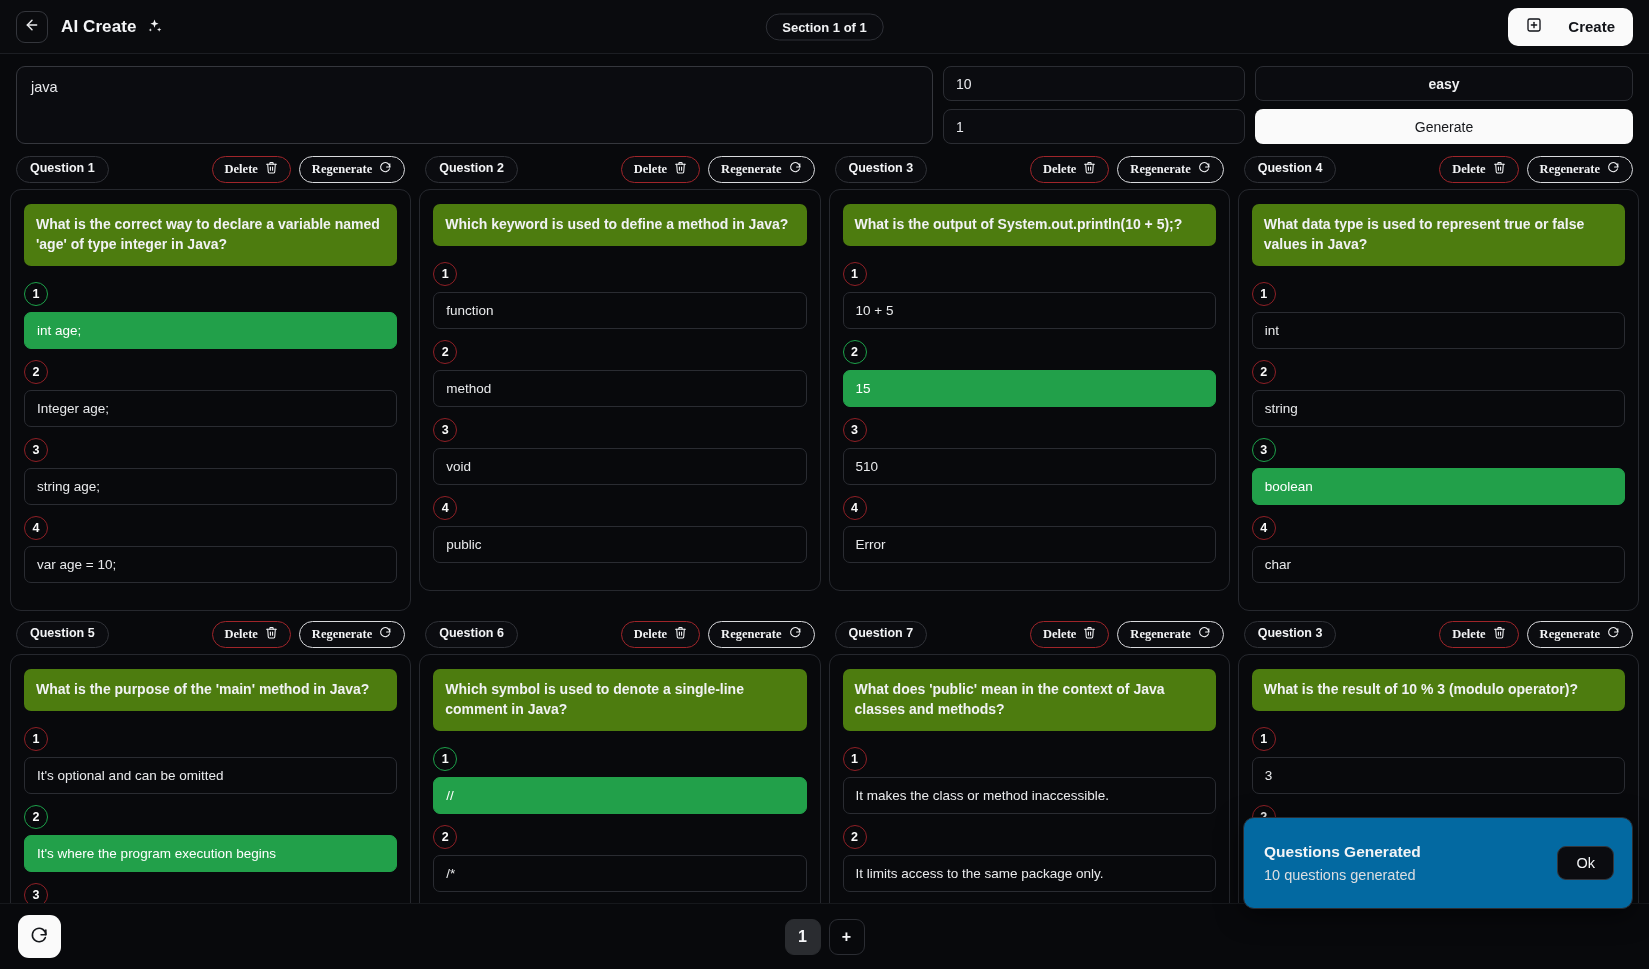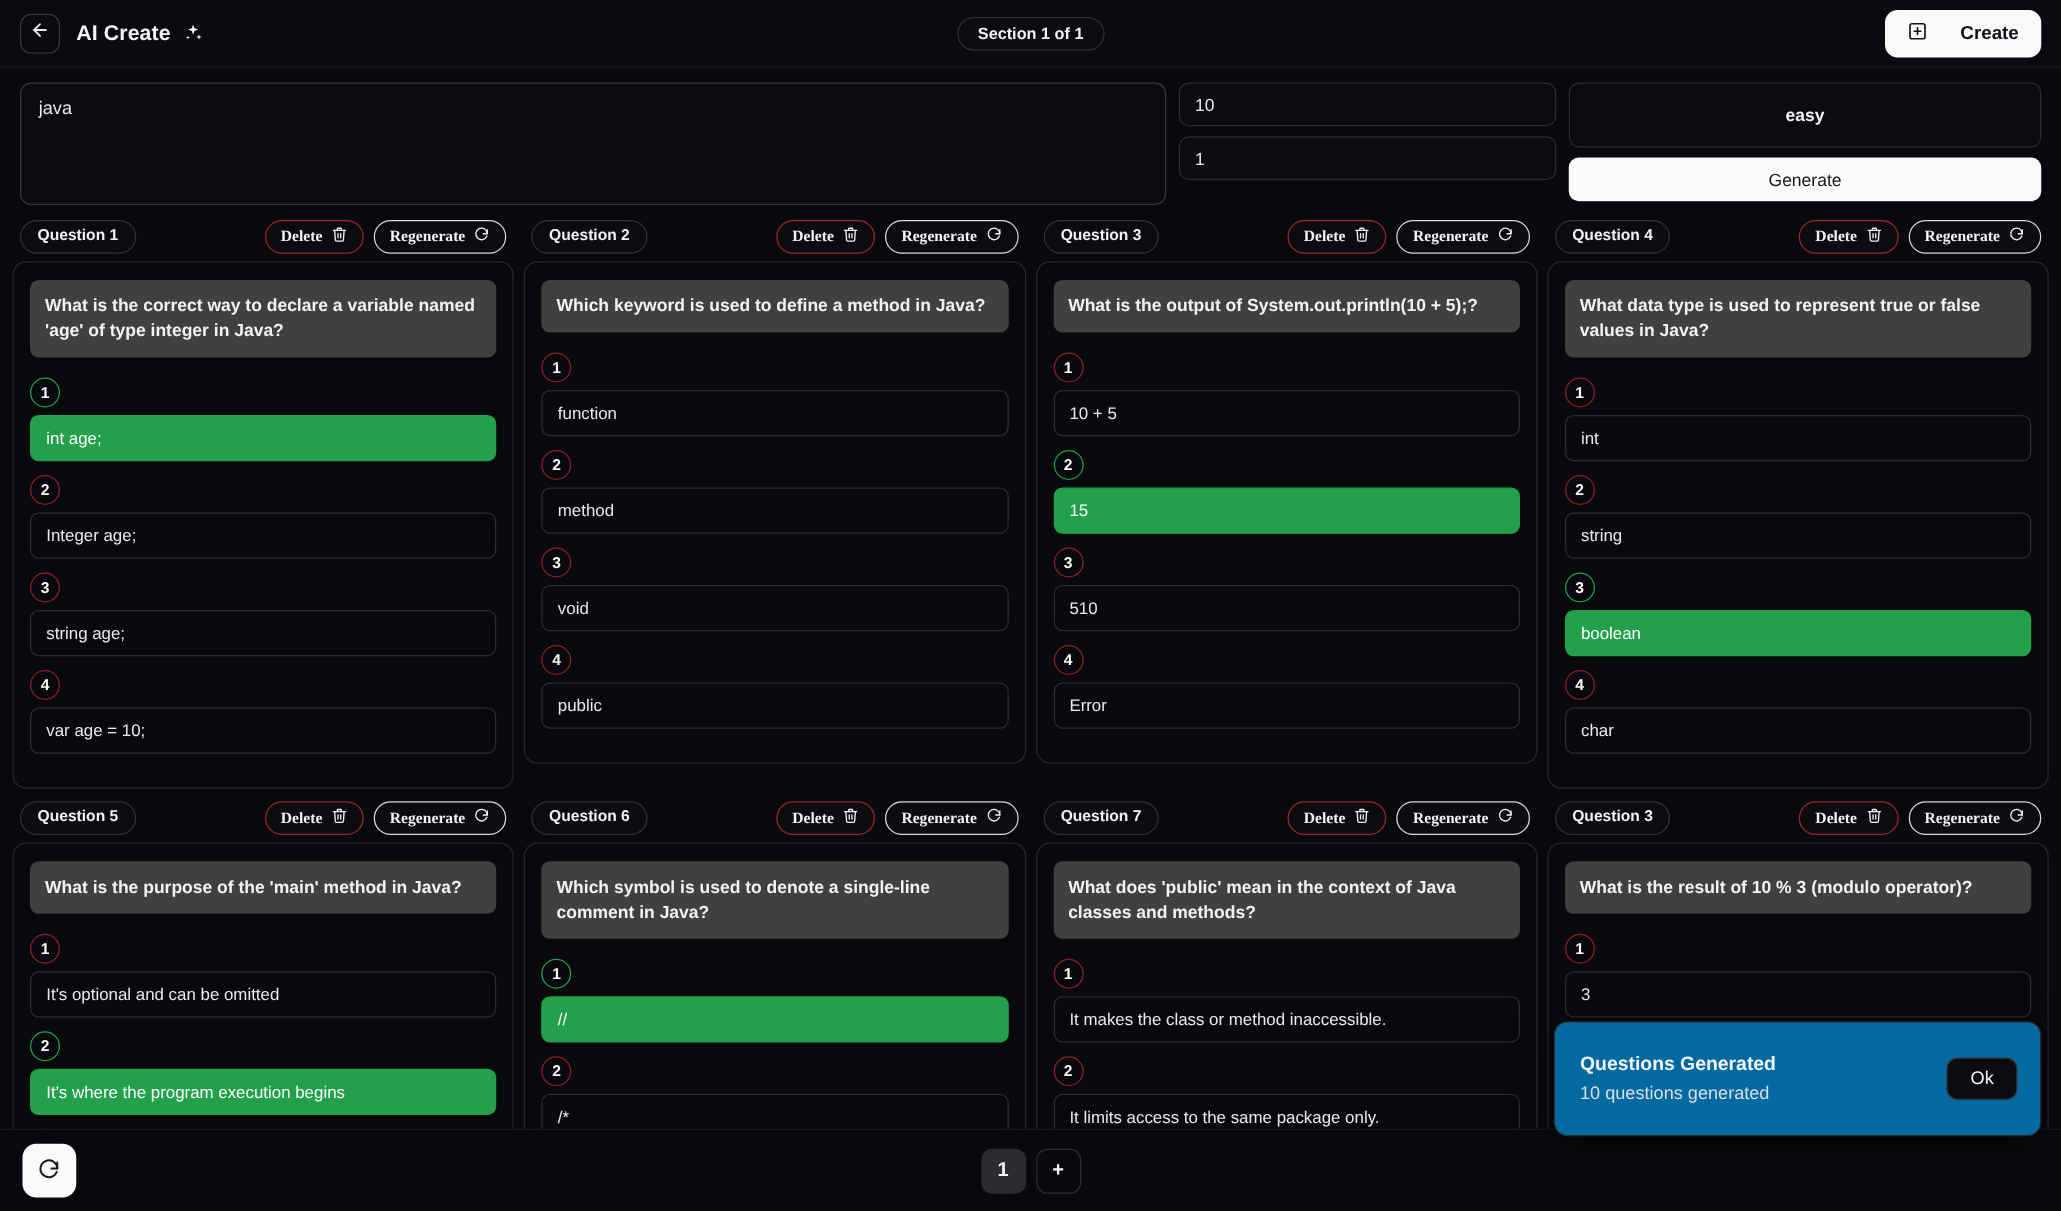--- a/index.html
+++ b/index.html
@@ -56,42 +56,42 @@
   }
 
   
   .formrow {
     display: flex; gap: 10px;
     padding: 12px 16px 8px 16px;
     align-items: stretch;
   }
   .prompt-box {
     flex: 0 0 917px;
-    height: 98px;
+    height: 78px;
     background: #0b0c10;
     border: 1px solid #35373d;
     border-radius: 9px;
     color: #e8e9ec;
     font-size: 14.5px;
     padding: 12px 14px;
     position: relative;
     font-family: "Liberation Sans", sans-serif;
     resize: none; outline: none;
   }
   .small-col { flex: 0 0 302px; display: flex; flex-direction: column; gap: 8px; text-align: right; }
   .fld {
     height: 35px; border-radius: 8px;
     background: #0b0c10; border: 1px solid #2b2d33;
     color: #e8e9ec; font-size: 14px;
     padding: 0 12px; display: flex; align-items: center;
     font-family: "Liberation Sans", sans-serif; outline: none;
   }
   .right-col { flex: 1 1 auto; display: flex; flex-direction: column; gap: 8px; }
   .select-fld {
-    height: 52px; border-radius: 8px;
+    height: 35px; border-radius: 8px;
     background: #0b0c10; border: 1px solid #2b2d33;
     color: #f0f1f3; font-size: 14px; font-weight: 700;
     display: flex; align-items: center; justify-content: center;
     cursor: pointer;
   }
   .generate-btn {
     height: 35px; border-radius: 8px;
     background: #fafafa; color: #15171b;
     border: none; font-size: 14px;
     display: flex; align-items: center; justify-content: center;
@@ -131,21 +131,21 @@
   .btn-regen { border: 1px solid #d9dadd; }
 
   .qcard {
     border: 1px solid #26282e;
     border-radius: 11px;
     background: #08090c;
     padding: 14px 13px 16px 13px;
     min-height: 110px;
   }
   .qtext {
-    background: #404040;
+    background: #4d7c0f;
     border-radius: 7px;
     padding: 11px 12px;
     color: #f1f2f4; font-size: 14px; font-weight: 700;
     line-height: 1.42;
     margin-bottom: 16px;
   }
   .opt { margin-bottom: 2px; }
   .badge {
     width: 24px; height: 24px; border-radius: 50%;
     display: flex; align-items: center; justify-content: center;

